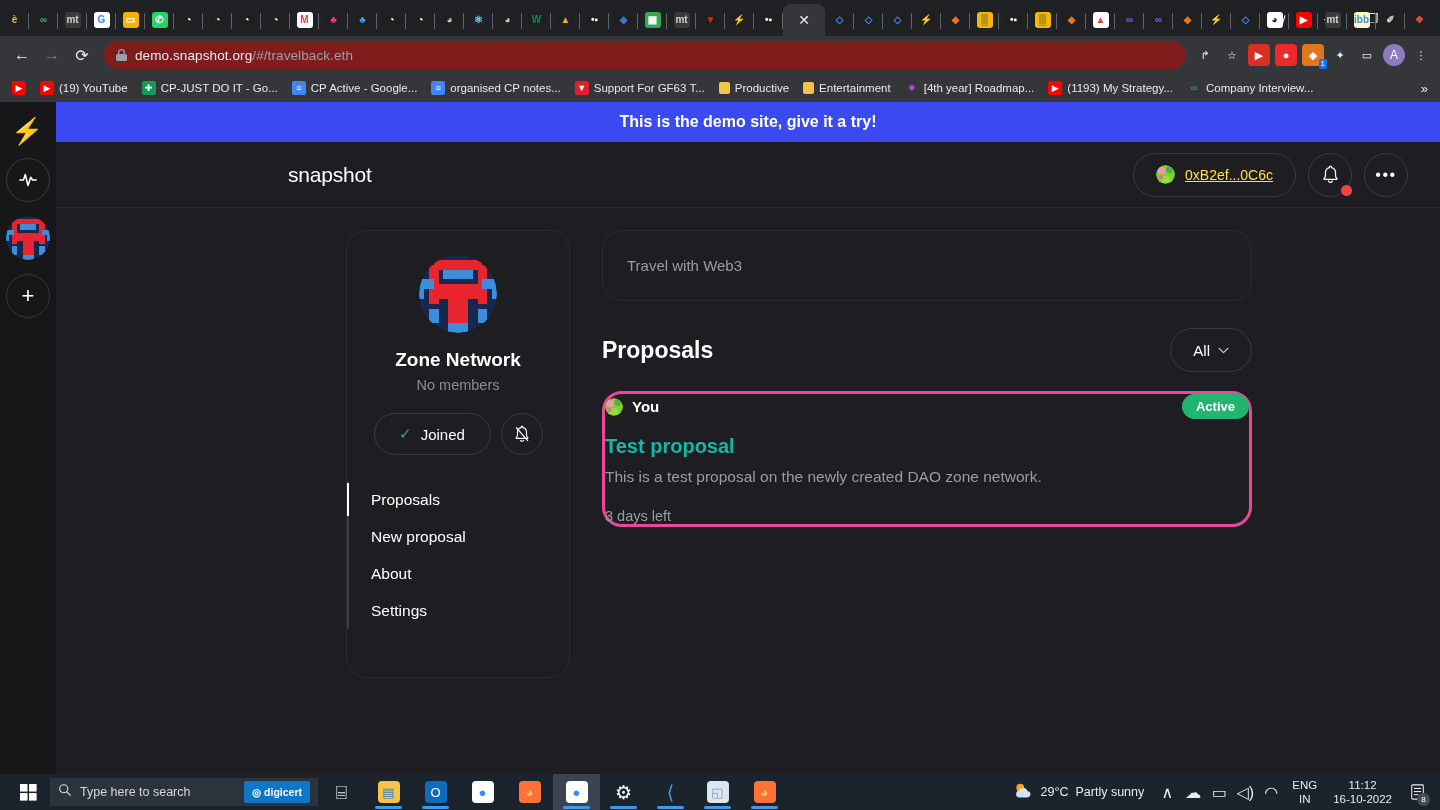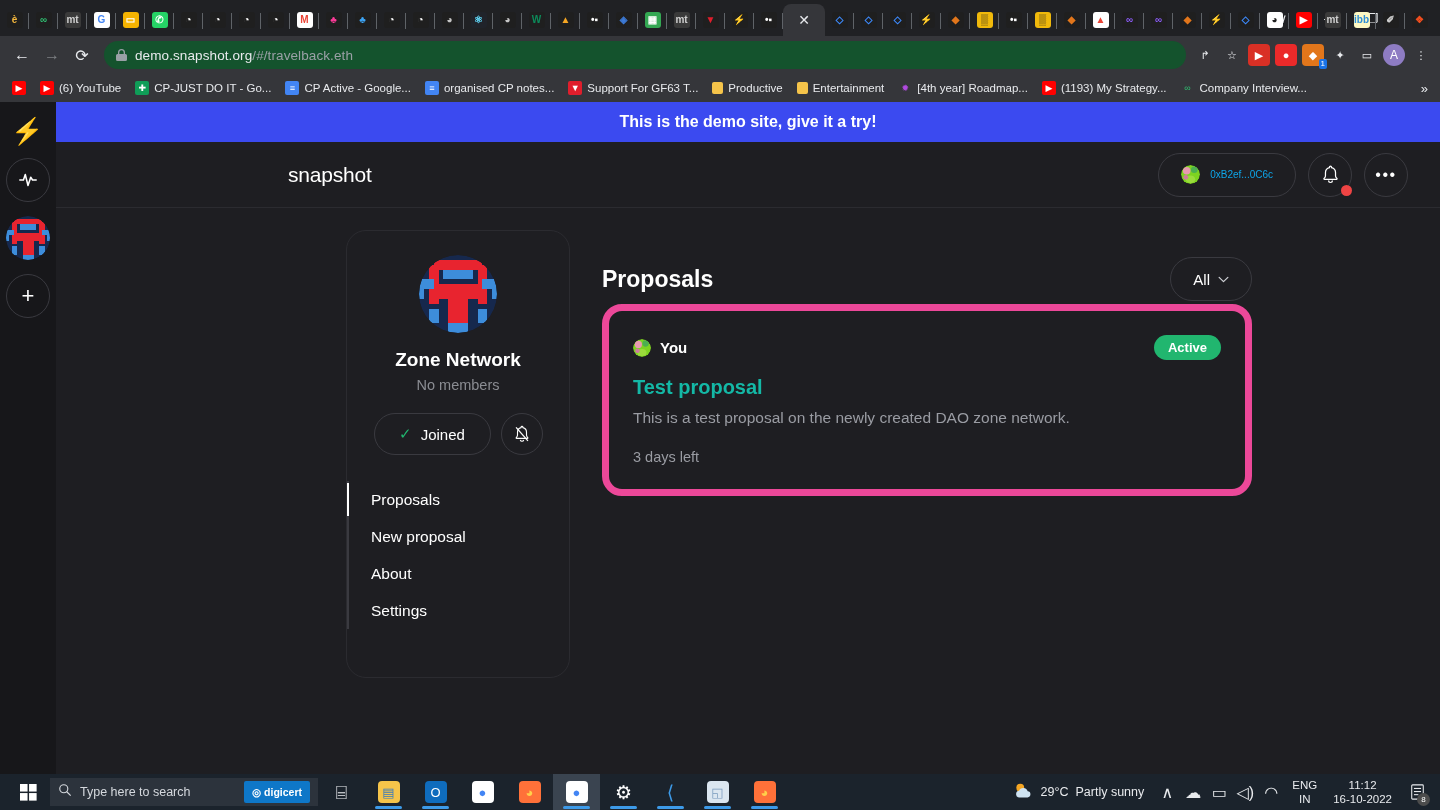--- a/index.html
+++ b/index.html
@@ -58,21 +58,21 @@
     height: 38px; background: #35363a;
     display: flex; align-items: center; padding: 0 8px; gap: 2px;
   }
   .tb-btn {
     width: 28px; height: 28px; border-radius: 50%;
     display: flex; align-items: center; justify-content: center;
     color: #e8eaed; flex: none;
   }
   .tb-btn.dim { color: #7e8184; }
   .omnibox {
-    flex: 1; height: 28px; background: #14532d; border-radius: 14px;
+    flex: 1; height: 28px; background: #7f1d1d; border-radius: 14px;
     display: flex; align-items: center; padding: 0 10px; margin: 0 6px;
     min-width: 0;
   }
   .omnibox .lock { margin: 0 8px 0 2px; color: #9aa0a6; display:flex; }
   .url { font-size: 13.5px; color: #9aa0a6; white-space: nowrap; letter-spacing: .1px;}
   .url b { color: #e8eaed; font-weight: normal; }
   .ext-ico {
     width: 22px; height: 22px; border-radius: 4px; flex: none;
     display: flex; align-items: center; justify-content: center;
     position: relative; font-size: 11px;
@@ -134,21 +134,21 @@
   .site-header {
     height: 66px; border-bottom: 1px solid #2b2b30;
     display: flex; align-items: center; padding: 0 32px 0 232px;
   }
   .brand { font-size: 21px; color: #fff; letter-spacing: -.2px; }
   .header-right { margin-left: auto; display: flex; align-items: center; gap: 12px; }
   .addr-pill {
     height: 44px; border: 1px solid #3a3a40; border-radius: 22px;
     display: flex; align-items: center; gap: 10px; padding: 0 22px;
   }
-  .addr-text { color: #0ea5e9; font-size: 10px; }
+  .addr-text { color: #fde047; font-size: 14px; text-decoration: underline; }
   .round-btn {
     width: 44px; height: 44px; border-radius: 50%; border: 1px solid #3a3a40;
     display: flex; align-items: center; justify-content: center;
     color: #fff; position: relative;
   }
   .reddot {
     position: absolute; right: -1px; bottom: 0px;
     width: 11px; height: 11px; border-radius: 50%; background: #ef4444;
   }
   .dots { letter-spacing: 1.5px; font-size: 16px; line-height: 10px; }
@@ -204,22 +204,21 @@
   }
   .prop-title { font-size: 23px; font-weight: bold; color: #fff; }
   .filter-pill {
     margin-left: auto; height: 44px; border: 1px solid #3a3a40;
     border-radius: 22px; display: flex; align-items: center; gap: 8px;
     padding: 0 22px; color: #fff; font-size: 15px;
   }
   .chev { font-size: 11px; color: #cfd1d6; }
 
   .prop-card {
-    border: 7px solid #ec4899; border-radius: 20px;
-    padding: 24px; 
+    margin-top: 16px; border: 3px solid #ec4899; border-radius: 20px;
   }
   .prop-author { display: flex; align-items: center; }
   .author-dot { width: 18px; height: 18px; border-radius: 50%; flex: none; }
   .author-name { margin-left: 9px; color: #fff; font-size: 15px; font-weight: bold; }
   .badge {
     margin-left: auto; background: #21b66f; color: #fff;
     font-size: 13px; font-weight: bold; padding: 5px 14px; border-radius: 14px;
   }
   .prop-name { margin-top: 16px; font-size: 20px; font-weight: bold; color: #14b8a6; }
   .prop-desc { margin-top: 10px; font-size: 15.5px; color: #9a9ca3; }
@@ -452,21 +451,21 @@
       </div>
   </div>
 
   <div class="bookmarks">
     <div id="bm-list" style="display:flex;align-items:center;gap:2px;">
         <div class="bm">
           <span class="bm-ico" style="color: rgb(255, 255, 255); background: rgb(255, 0, 0); border-radius: 2px;">▶</span>
         </div>
         <div class="bm">
           <span class="bm-ico" style="color: rgb(255, 255, 255); background: rgb(255, 0, 0); border-radius: 2px;">▶</span>
-          <span class="bm-label">(6) YouTube</span>
+          <span class="bm-label">(19) YouTube</span>
         </div>
         <div class="bm">
           <span class="bm-ico" style="color: rgb(255, 255, 255); background: rgb(15, 157, 88); border-radius: 2px;">✚</span>
           <span class="bm-label">CP-JUST DO IT - Go...</span>
         </div>
         <div class="bm">
           <span class="bm-ico" style="color: rgb(255, 255, 255); background: rgb(66, 133, 244); border-radius: 2px;">≡</span>
           <span class="bm-label">CP Active - Google...</span>
         </div>
         <div class="bm">
@@ -638,20 +637,21 @@
                   <span>About</span>
                 </div>
                 <div class="nav-item">
                   <span>Settings</span>
                 </div>
               </div>
           </div>
         </div>
 
         <div class="prop-col">
+          <div class="about-card">Travel with Web3</div>
 
           <div class="prop-head">
             <div class="prop-title">Proposals</div>
             <div class="filter-pill">
               <span>All</span>
               <span class="chev">
                 <svg width="11" height="7" viewBox="0 0 12 8">
                     <polyline points="1,1.5 6,6.5 11,1.5" fill="none" stroke="#cfd1d6" stroke-width="1.4" stroke-linecap="round" stroke-linejoin="round"></polyline>
                   </svg>
               </span>

